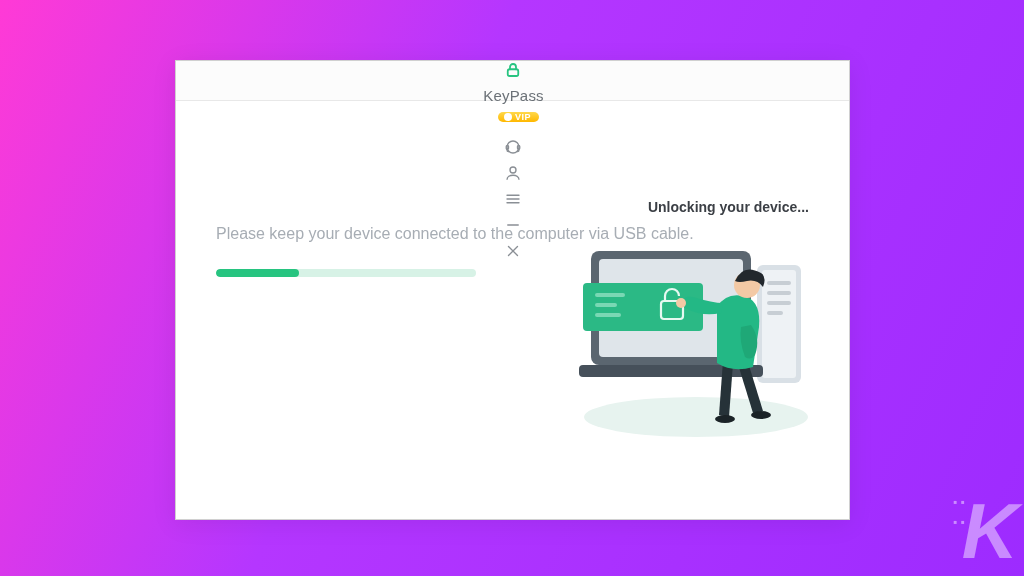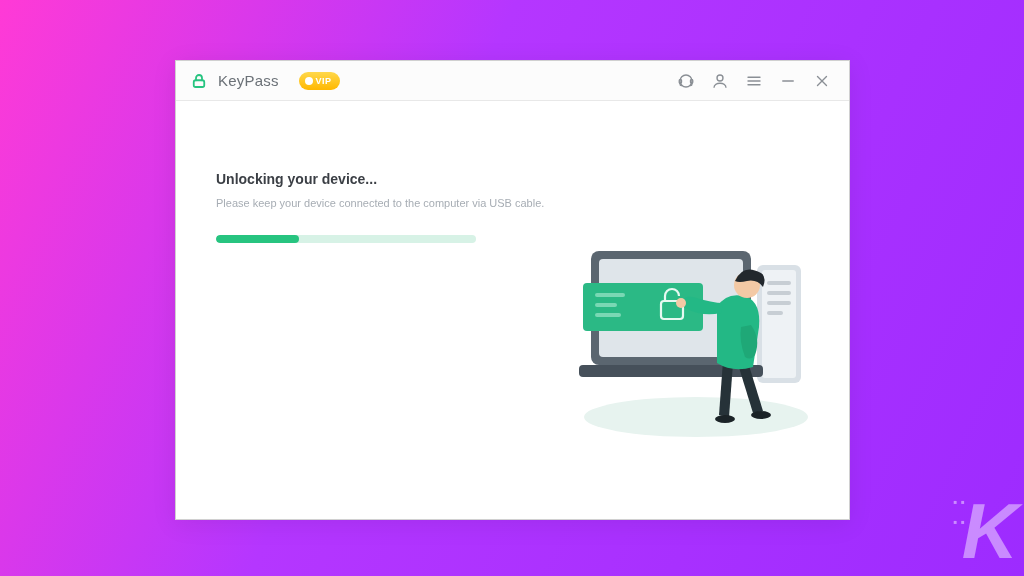--- a/index.html
+++ b/index.html
@@ -24,20 +24,21 @@
       flex-direction: column;
     }
     .titlebar {
       height: 40px;
       border-bottom: 1px solid #e8e8e8;
       display: flex;
       align-items: center;
       padding: 0 14px;
       gap: 8px;
       background: #fcfcfc;
+      flex-direction: column;
     }
     .titlebar .app-lock-icon svg { display: block; }
     .app-name {
       color: #6b7177;
       font-size: 15px;
       font-weight: 500;
       letter-spacing: 0.2px;
       margin-left: 2px;
     }
     .vip-badge {
@@ -73,29 +74,30 @@
       padding: 46px 40px 20px 40px;
       position: relative;
     }
     .page-title {
       text-align: center;
       color: #2f3137;
       font-size: 16px;
       font-weight: 700;
     }
     .status-heading {
-      margin-top: 24px;
+      margin-top: 52px;
       color: #3b3f45;
       font-size: 14px;
       font-weight: 600;
+      text-align: right;
     }
     .instruction {
       margin-top: 10px;
       color: #a7adb4;
-      font-size: 11px;
+      font-size: 16px;
     }
     .progress {
       margin-top: 26px;
       width: 260px;
       height: 8px;
       background: #d7f2e6;
       border-radius: 4px;
       overflow: hidden;
     }
     .progress .fill {

